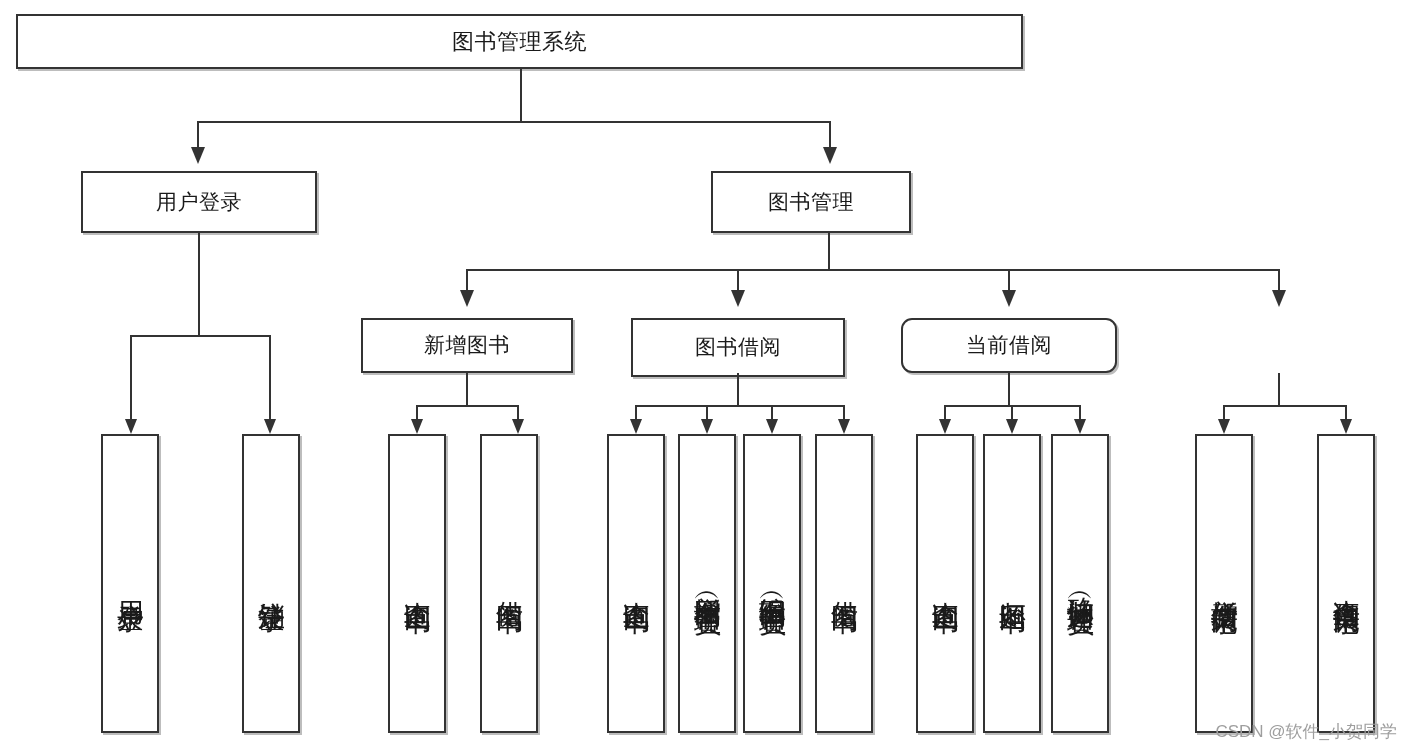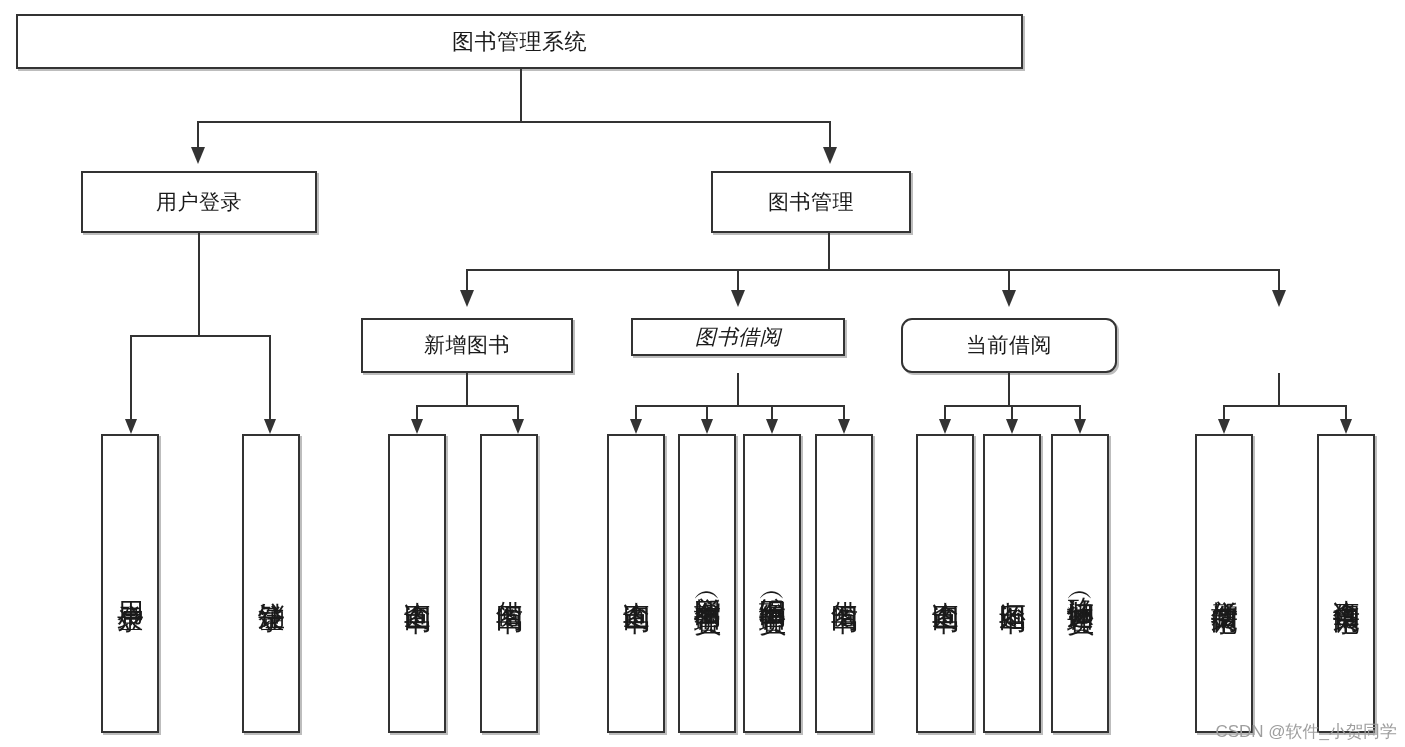--- a/index.html
+++ b/index.html
@@ -133,21 +133,21 @@
 
   <div class="conn v" style="left:1008px; top:269px; height:22px;"></div>
   <div class="arrow" style="left:1002px; top:290px;"></div>
 
   <div class="conn v" style="left:1278px; top:269px; height:22px;"></div>
   <div class="arrow" style="left:1272px; top:290px;"></div>
 
   <div class="node horiz" style="left:361px; top:318px; width:212px; height:55px;">
     <span class="label">新增图书</span>
   </div>
-  <div class="node horiz" style="left:631px; top:318px; width:214px; height:38px;font-style:italic;">
+  <div class="node horiz" style="left:631px; top:318px; width:214px; height:59px;">
     <span class="label">图书借阅</span>
   </div>
   <div class="node horiz" style="left:901px; top:318px; width:216px; height:55px;border-radius:11px;">
     <span class="label">当前借阅</span>
   </div>
 
   <div class="conn v" style="left:466px; top:373px; height:33px;"></div>
   <div class="conn h" style="left:416px; top:405px; width:102px;"></div>
   <div class="conn v" style="left:416px; top:405px; height:15px;"></div>
   <div class="arrow small" style="left:411px; top:419px;"></div>

